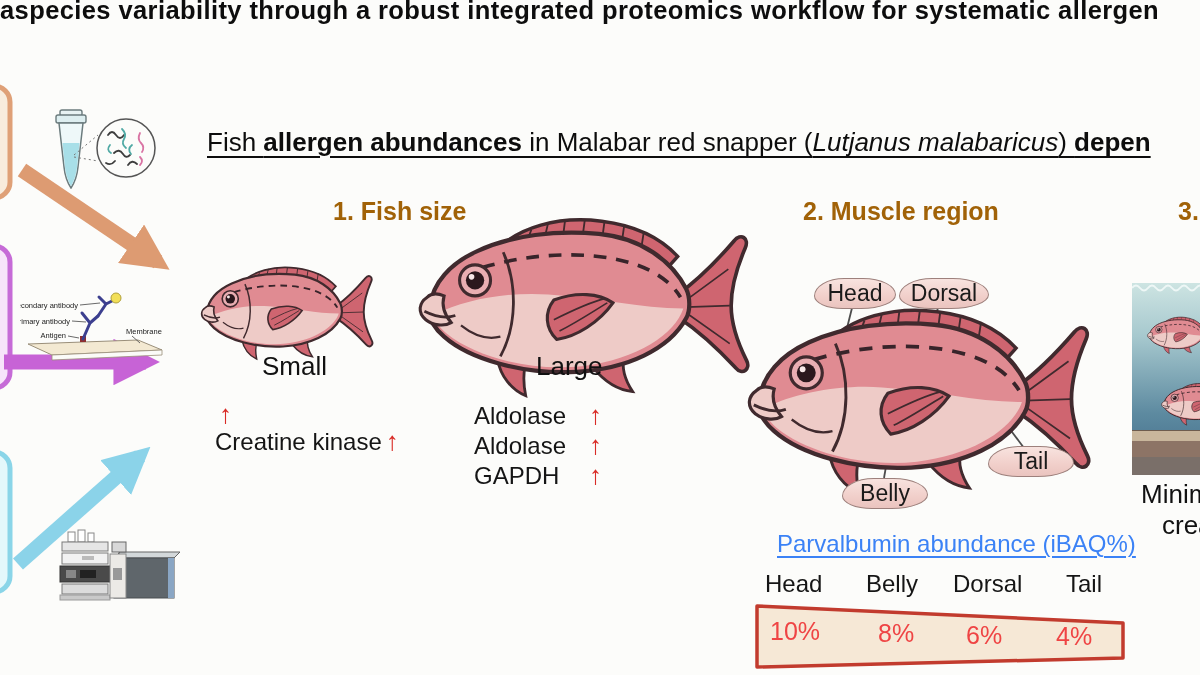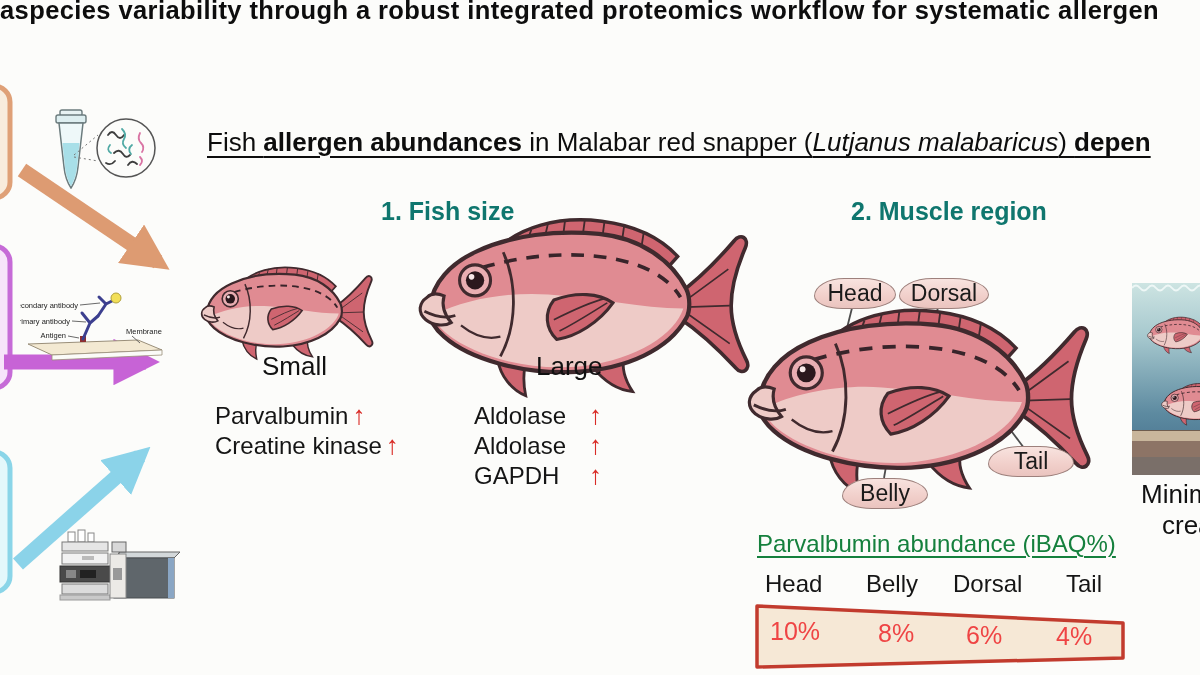--- a/index.html
+++ b/index.html
@@ -14,36 +14,36 @@
     top:-4px;left:0;font-size:25.5px;font-weight:bold;letter-spacing:.4px;
     white-space:nowrap;color:#0d0d0d;
   }
   .subtitle{
     top:79px;left:207px;font-size:26px;white-space:nowrap;
     text-decoration:underline;text-underline-offset:5px;
     text-decoration-thickness:2px;color:#0d0d0d;margin-top:48px;
   }
   .subtitle .b{font-weight:bold;}
   .subtitle .i{font-style:italic;}
-  .sec-head{font-size:25px;font-weight:bold;white-space:nowrap;color:#0f766e;margin-left:48px;}
+  .sec-head{font-size:25px;font-weight:bold;white-space:nowrap;color:#a16207;}
   .fish-label{font-size:26px;color:#111;}
   .protein-list{font-size:24px;line-height:30px;color:#151515;}
   .protein-row{display:flex;align-items:baseline;}
   .protein-row .nm{white-space:nowrap;}
   .up-arrow{color:#d92b26;font-weight:bold;font-size:26px;line-height:26px;margin-left:4px;}
   .col-arrows .protein-row{justify-content:space-between;width:128px;}
   .bubble{
     background:linear-gradient(180deg,#f8e3df 0%,#f1cfca 60%,#eac4bf 100%);
     border:1.6px solid #9d807c;
     border-radius:48% 52% 55% 45% / 75% 70% 60% 55%;
     display:flex;align-items:center;justify-content:center;
     font-size:23px;color:#1a1a1a;
   }
   .tbl-title{font-size:24px;text-decoration:underline;text-underline-offset:4px;
-    text-decoration-thickness:1.8px;white-space:nowrap;color:#15803d;}
+    text-decoration-thickness:1.8px;white-space:nowrap;color:#3b82f6;margin-left:20px;}
   .tbl-col{font-size:24px;color:#151515;}
   .tbl-val{font-size:25px;color:#ef4444;}
   .caption{font-size:26px;color:#111;white-space:nowrap;}
   .scene{
     width:86px;height:192px;overflow:hidden;
     background:linear-gradient(180deg,#cde4e2 0%,#a6c8ce 28%,#5d8aa0 68%,#3f6887 100%);
   }
   .sand1{position:absolute;left:0;right:0;bottom:34px;height:10px;background:#c9b69c;border-top:1.5px solid #6e5c4e;}
   .sand2{position:absolute;left:0;right:0;bottom:18px;height:16px;background:#8d7466;}
   .sand3{position:absolute;left:0;right:0;bottom:0;height:18px;background:#7a6f69;}
@@ -178,21 +178,20 @@
     <use href="#fish"></use>
   </svg>
 <svg class="abs" style="left:413px;top:210px" width="338" height="197" viewBox="0 0 240 140">
     <use href="#fish"></use>
   </svg>
 <div class="abs fish-label" style="left:262px;top:351px">Small</div>
 <div class="abs fish-label" style="left:536px;top:351px">Large</div>
 
 <div class="abs protein-list" style="left:215px;top:401px">
   <div class="protein-row">
-      <span class="nm">Parvalbumin</span>
       <span class="up-arrow">↑</span>
     </div>
   <div class="protein-row">
       <span class="nm">Creatine kinase </span>
       <span class="up-arrow">↑</span>
     </div>
 </div>
 
 <div class="abs protein-list col-arrows" style="left:474px;top:401px">
   <div class="protein-row">

